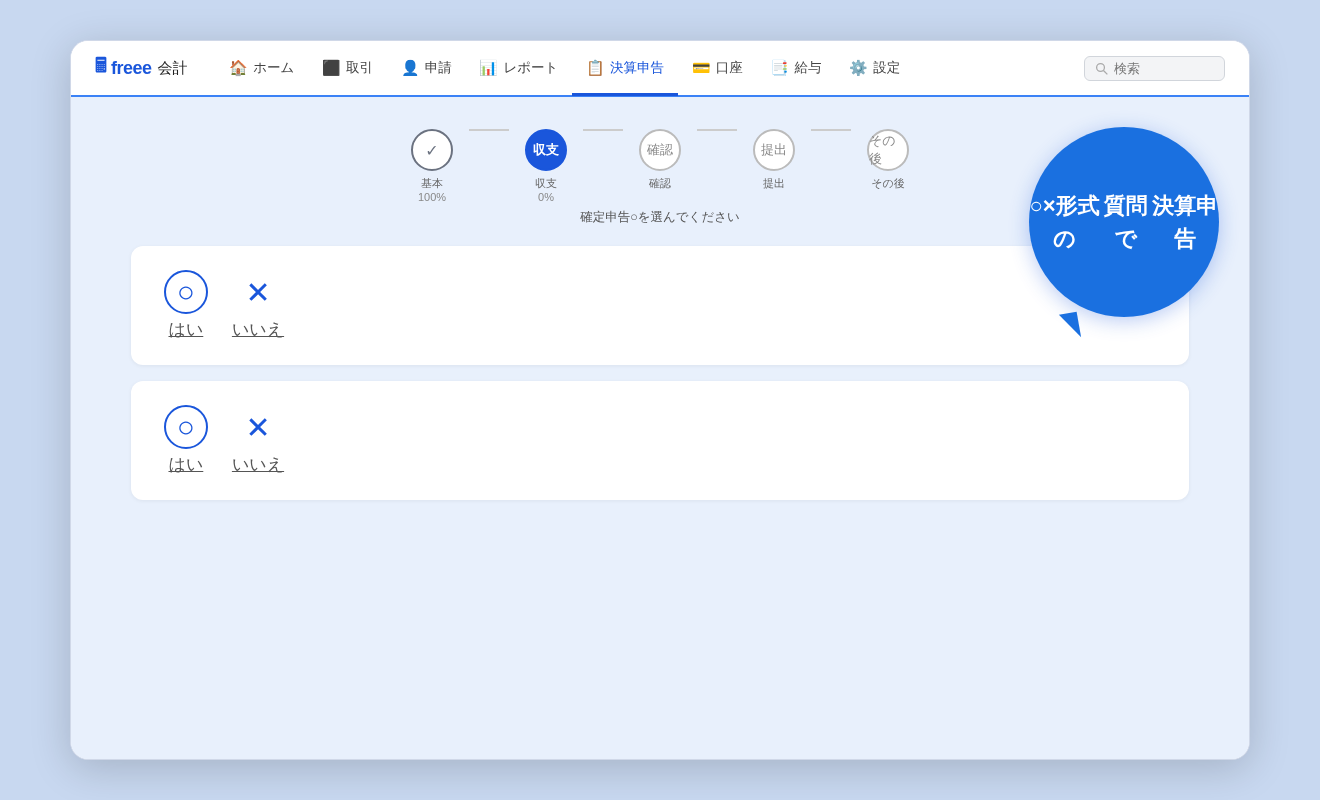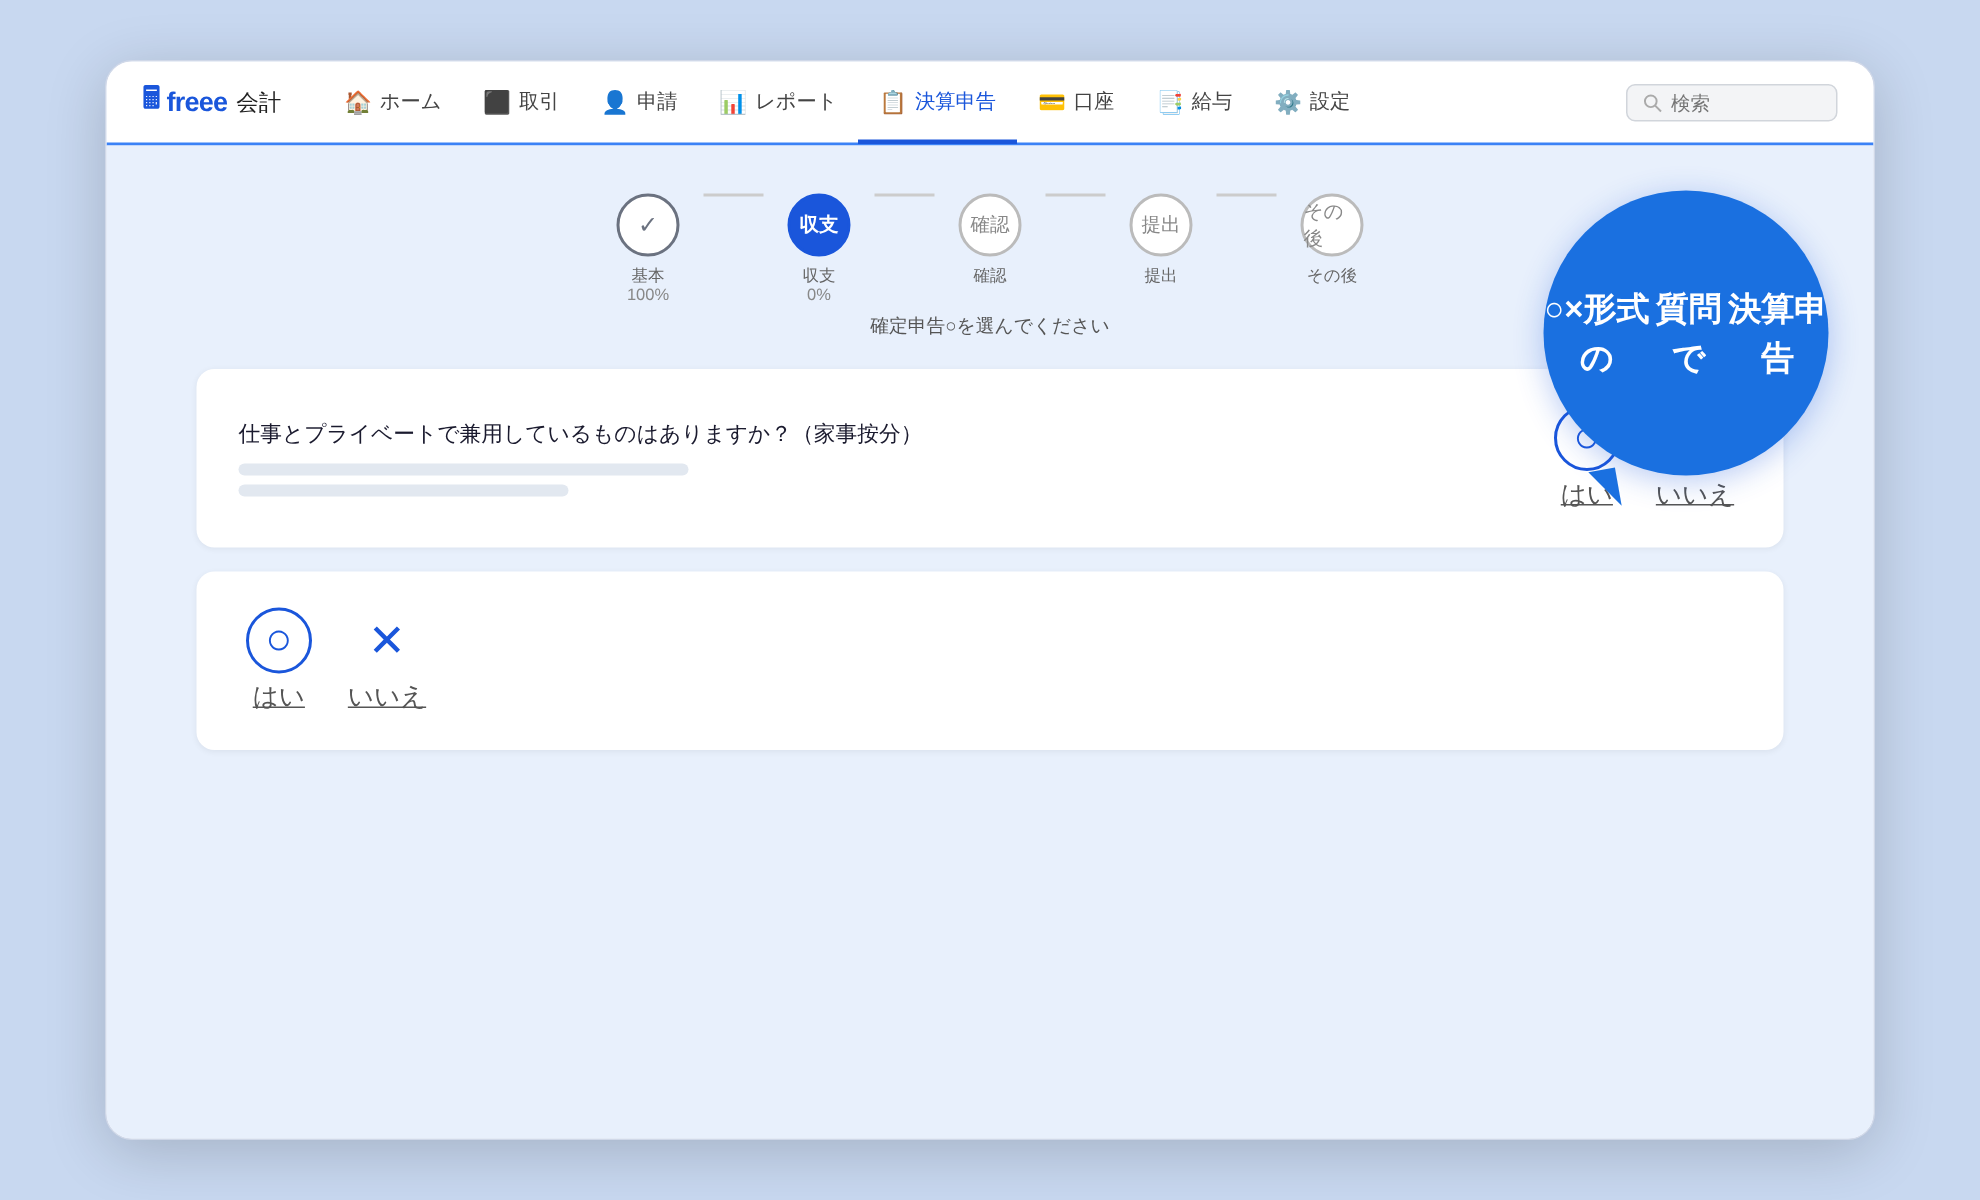--- a/index.html
+++ b/index.html
@@ -448,27 +448,20 @@
             <span>その後</span>
           </div>
           <div class="step-label">その後</div>
         </div>
       </div>
     </div>
 
     <p class="instruction-text">確定申告○を選んでください</p>
 
     <div class="question-card">
-      <div class="question-left">
-        <div class="question-title">仕事とプライベートで兼用しているものはありますか？（家事按分）</div>
-        <div class="question-lines">
-          <div class="q-line" style="width: 300px;"></div>
-          <div class="q-line" style="width: 220px;"></div>
-        </div>
-      </div>
       <div class="question-actions">
         <div class="action-btn">
           <div class="circle-btn" style="font-size:30px; font-weight:200;">○</div>
           <span class="btn-label">はい</span>
         </div>
         <div class="action-btn">
           <div class="x-btn" style="font-size:30px; color:#1a56db;">✕</div>
           <span class="btn-label">いいえ</span>
         </div>
       </div>

